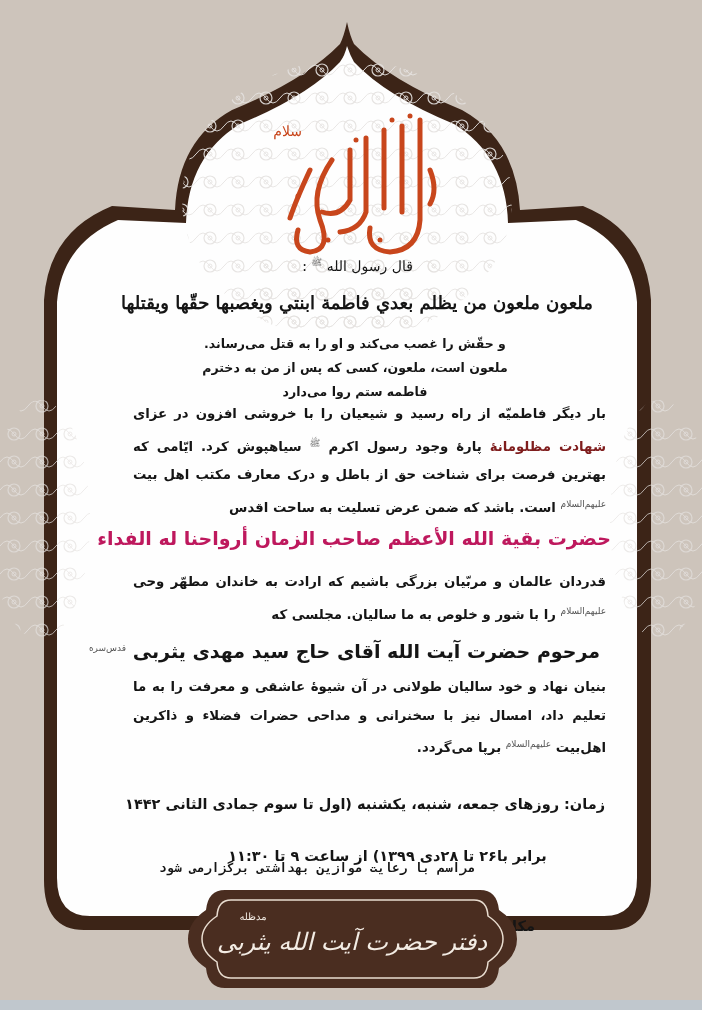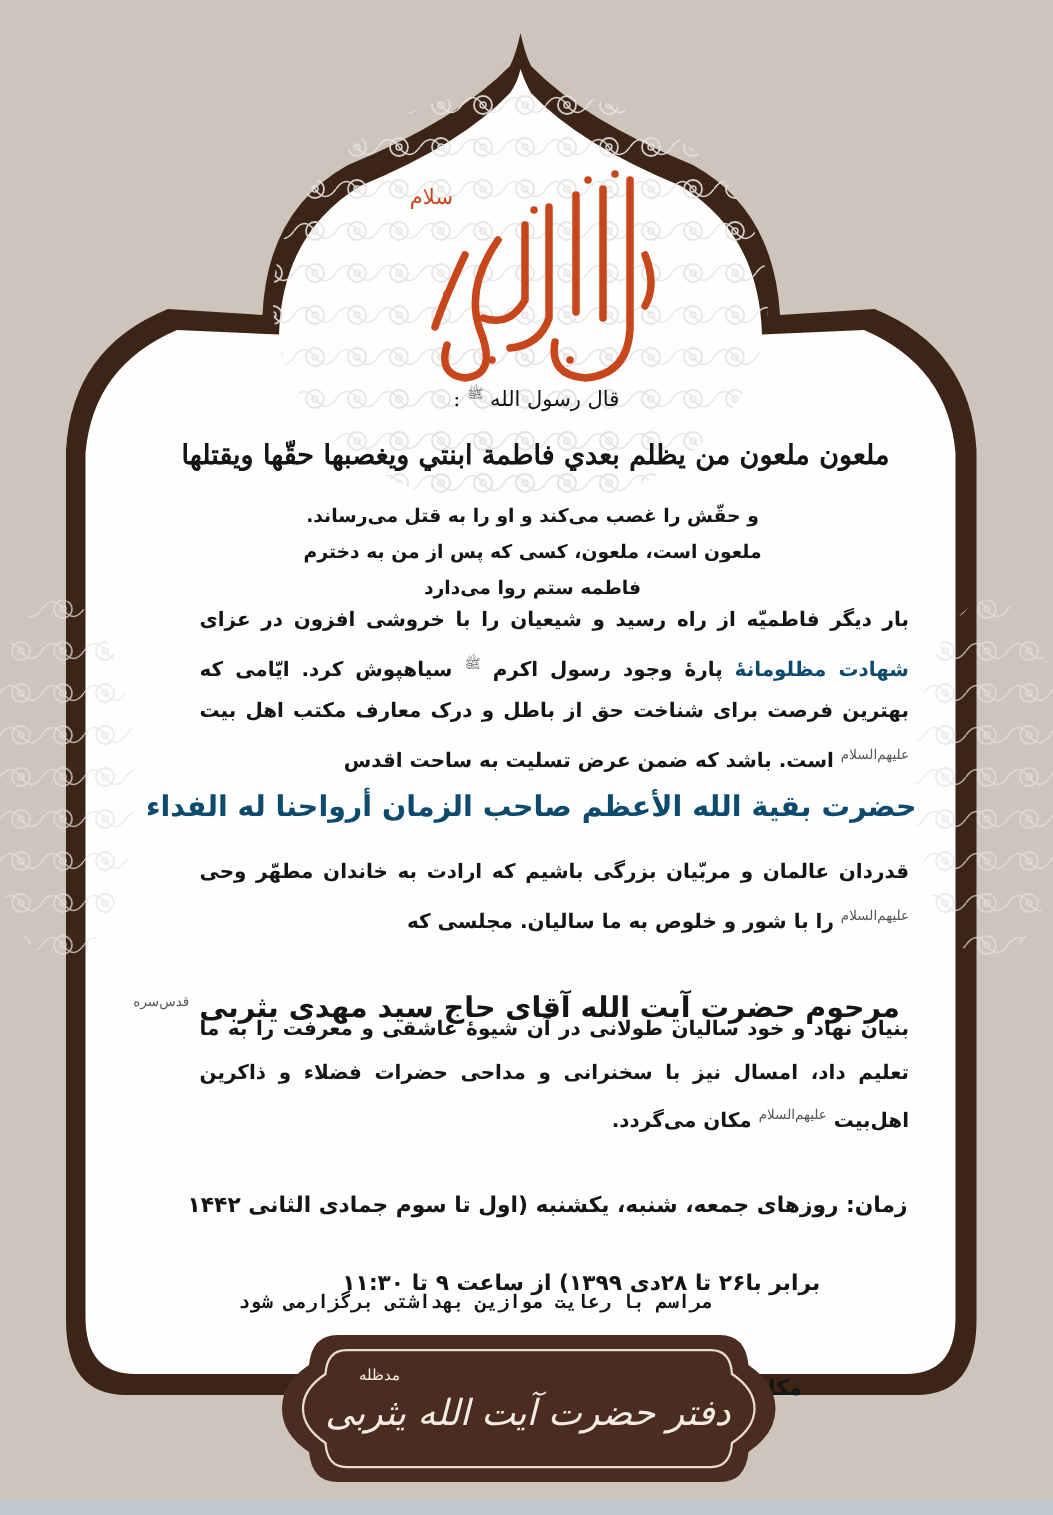--- a/index.html
+++ b/index.html
@@ -73,41 +73,40 @@
       font-size: 13.3px;
       font-weight: bold;
       line-height: 28.5px;
       text-align: justify;
       text-align-last: right;
     }
     .para1 { top: 400px; left: 133px; width: 473px; }
     .para2 { top: 568px; left: 133px; width: 473px; }
     .para3 { top: 673px; left: 133px; width: 473px; }
     .highlight-red {
-      color: #0c4a6e;
+      color: #7f1d1d;
     }
     .heading-red {
       top: 527px;
       left: 125px;
       width: 486px;
       font-size: 19px;
       font-weight: bold;
-      color: #0c4a6e;
+      color: #be185d;
       text-align: center;
       white-space: nowrap;
     }
     .heading-black {
       top: 640px;
       left: 130px;
       width: 470px;
       font-size: 19px;
       font-weight: bold;
       text-align: right;
       white-space: nowrap;
-      margin-top: 21px;
     }
     .honorific {
       font-size: 9px;
       vertical-align: super;
       color: #555;
       font-weight: normal;
     }
     .details {
       top: 764px;
       left: 170px;
@@ -252,21 +251,21 @@
 </div>
 
 <div class="content heading-black">
   <span>مرحوم حضرت آیت الله آقای حاج سید مهدی یثربی</span>
   <span class="honorific">قدس‌سره</span>
 </div>
 
 <div class="content para para3">
   <span>بنیان نهاد و خود سالیان طولانی در آن شیوهٔ عاشقی و معرفت را به ما تعلیم داد، امسال نیز با سخنرانی و مداحی حضرات فضلاء و ذاکرین اهل‌بیت</span>
   <span class="honorific">علیهم‌السلام</span>
-  <span>مکان می‌گردد.</span>
+  <span>برپا می‌گردد.</span>
 </div>
 
 <div class="content details">
   <div class="row">زمان: روزهای جمعه، شنبه، یکشنبه (اول تا سوم جمادی الثانی ۱۴۴۲</div>
   <div class="row">برابر با۲۶ تا ۲۸دی ۱۳۹۹) از ساعت ۹ تا ۱۱:۳۰</div>
   <div class="gap"></div>
   <div class="row">
     <span>مکان: حسینیه مرحوم آیت‌الله یثربی</span>
     <span class="honorific">قدس‌سره</span>
   </div>

